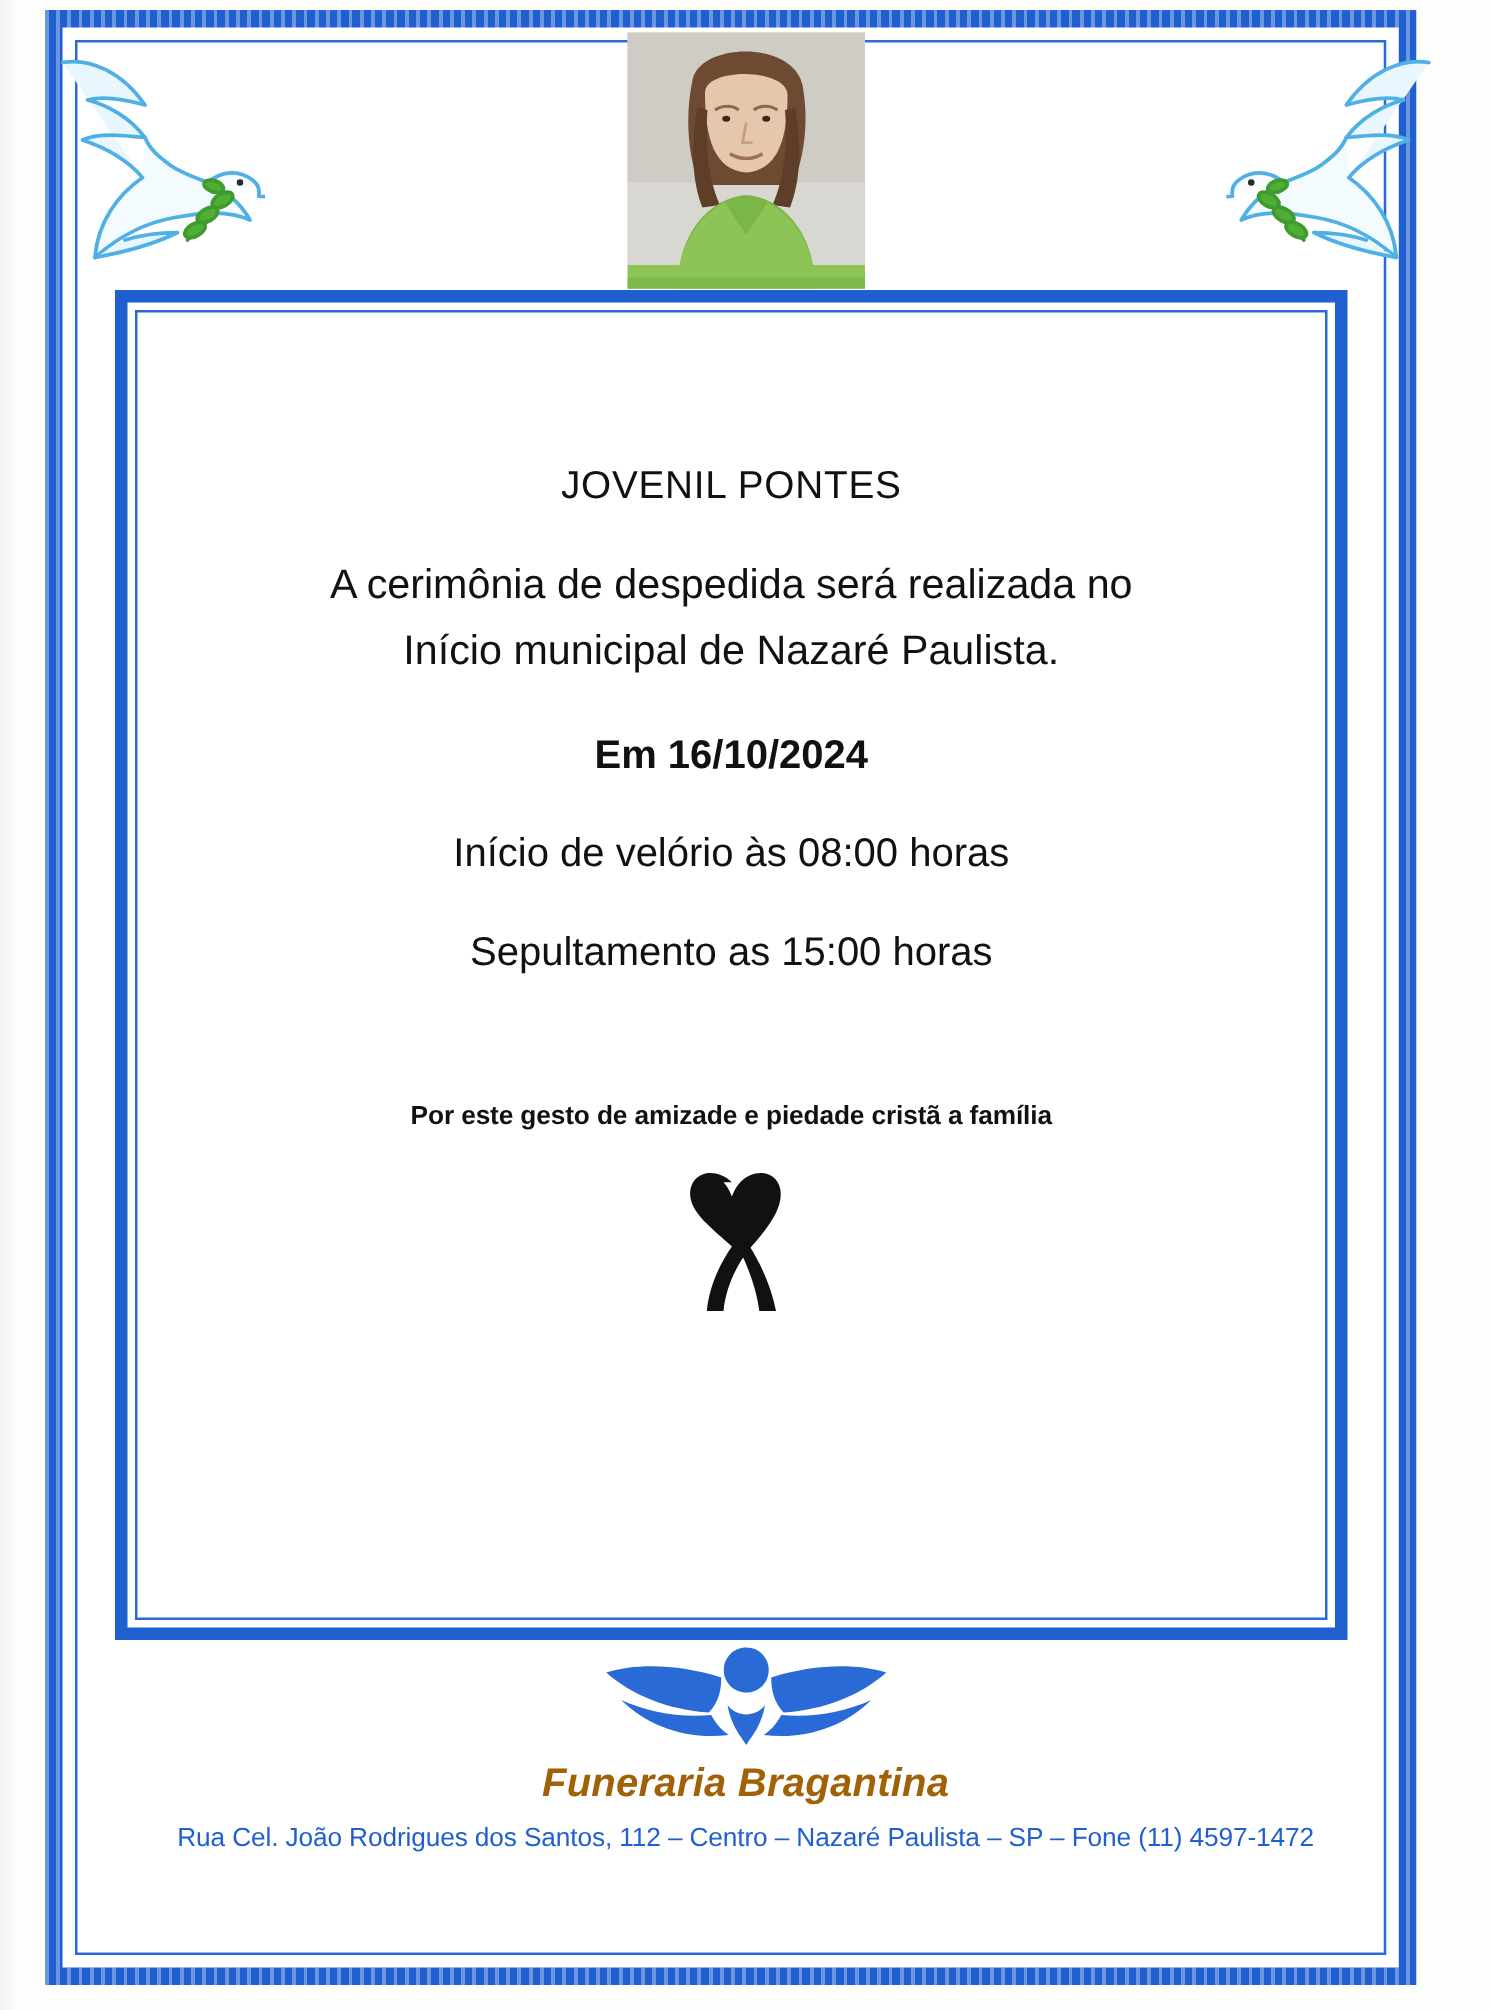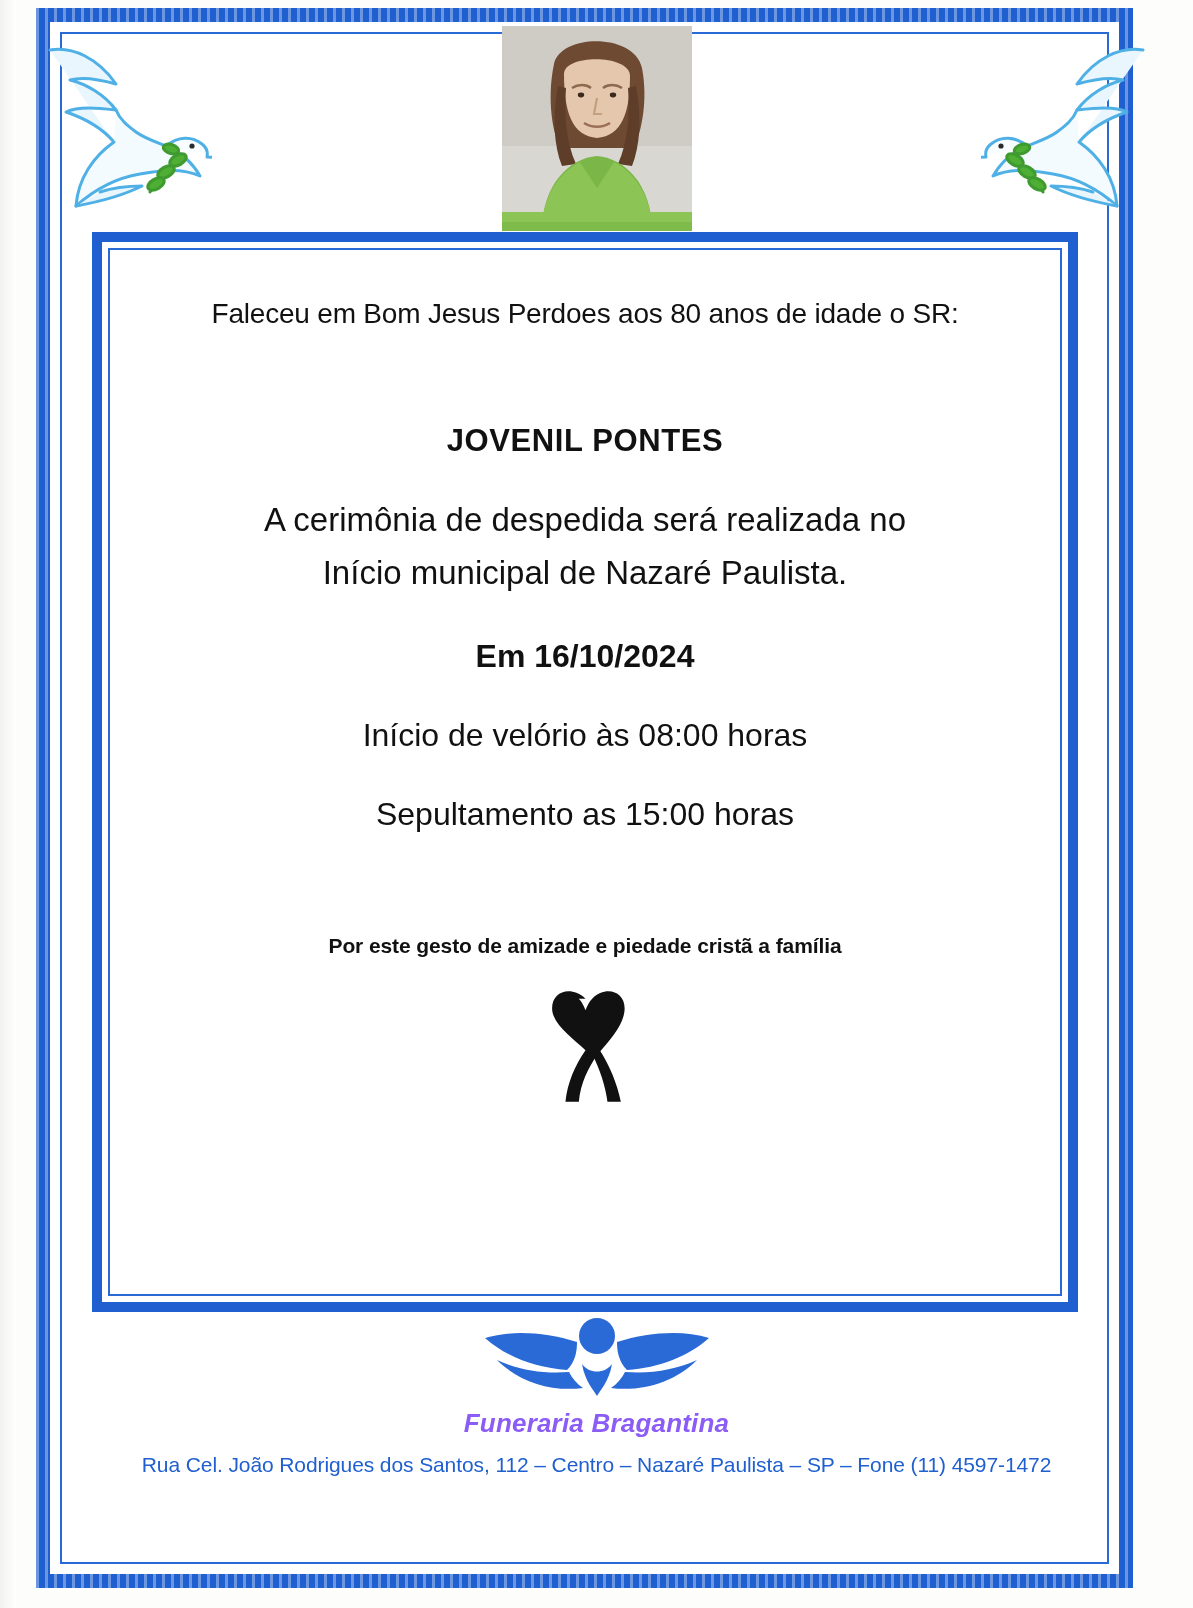--- a/index.html
+++ b/index.html
@@ -133,21 +133,21 @@
   .line-intro {
     font-size: 28px;
     line-height: 1.25;
     color: #111;
     margin-top: 18px;
     letter-spacing: -0.2px;
   }
 
   .deceased-name {
     font-size: 31px;
-    font-weight: bold;
+    font-weight: normal;
     letter-spacing: 0.6px;
     margin-top: 92px;
   }
 
   .ceremony {
     font-size: 33px;
     line-height: 1.62;
     margin-top: 34px;
     text-align: center;
   }
@@ -183,24 +183,24 @@
   .footer {
     position: absolute;
     left: 0;
     right: 0;
     top: 1312px;
     text-align: center;
   }
   .logo-wrap { line-height: 0; }
   .company {
     margin-top: 6px;
-    font-size: 26px;
+    font-size: 32px;
     font-weight: bold;
     font-style: italic;
-    color: #8b5cf6;
+    color: #a16207;
     letter-spacing: 0.2px;
   }
   .address {
     margin-top: 14px;
     font-size: 21px;
     font-weight: normal;
     color: #1f5fd0;
     letter-spacing: -0.1px;
   }
 
@@ -298,21 +298,20 @@
           <ellipse cx="124" cy="148" rx="9" ry="5" transform="rotate(-30 124 148)"></ellipse>
           <ellipse cx="139" cy="113" rx="8" ry="4.5" transform="rotate(18 139 113)"></ellipse>
         </g>
       </svg>
     </div>
   </div>
 
   <div class="content-frame">
     <div class="content-inner">
 
-      <div class="line-intro">Faleceu em Bom Jesus Perdoes aos 80 anos de idade o SR:</div>
 
       <div class="deceased-name">JOVENIL PONTES</div>
 
       <div class="ceremony">
         <div>A cerimônia de despedida será realizada no</div>
         <div>Início municipal de Nazaré Paulista.</div>
       </div>
 
       <div class="date-line">Em 16/10/2024</div>
 

